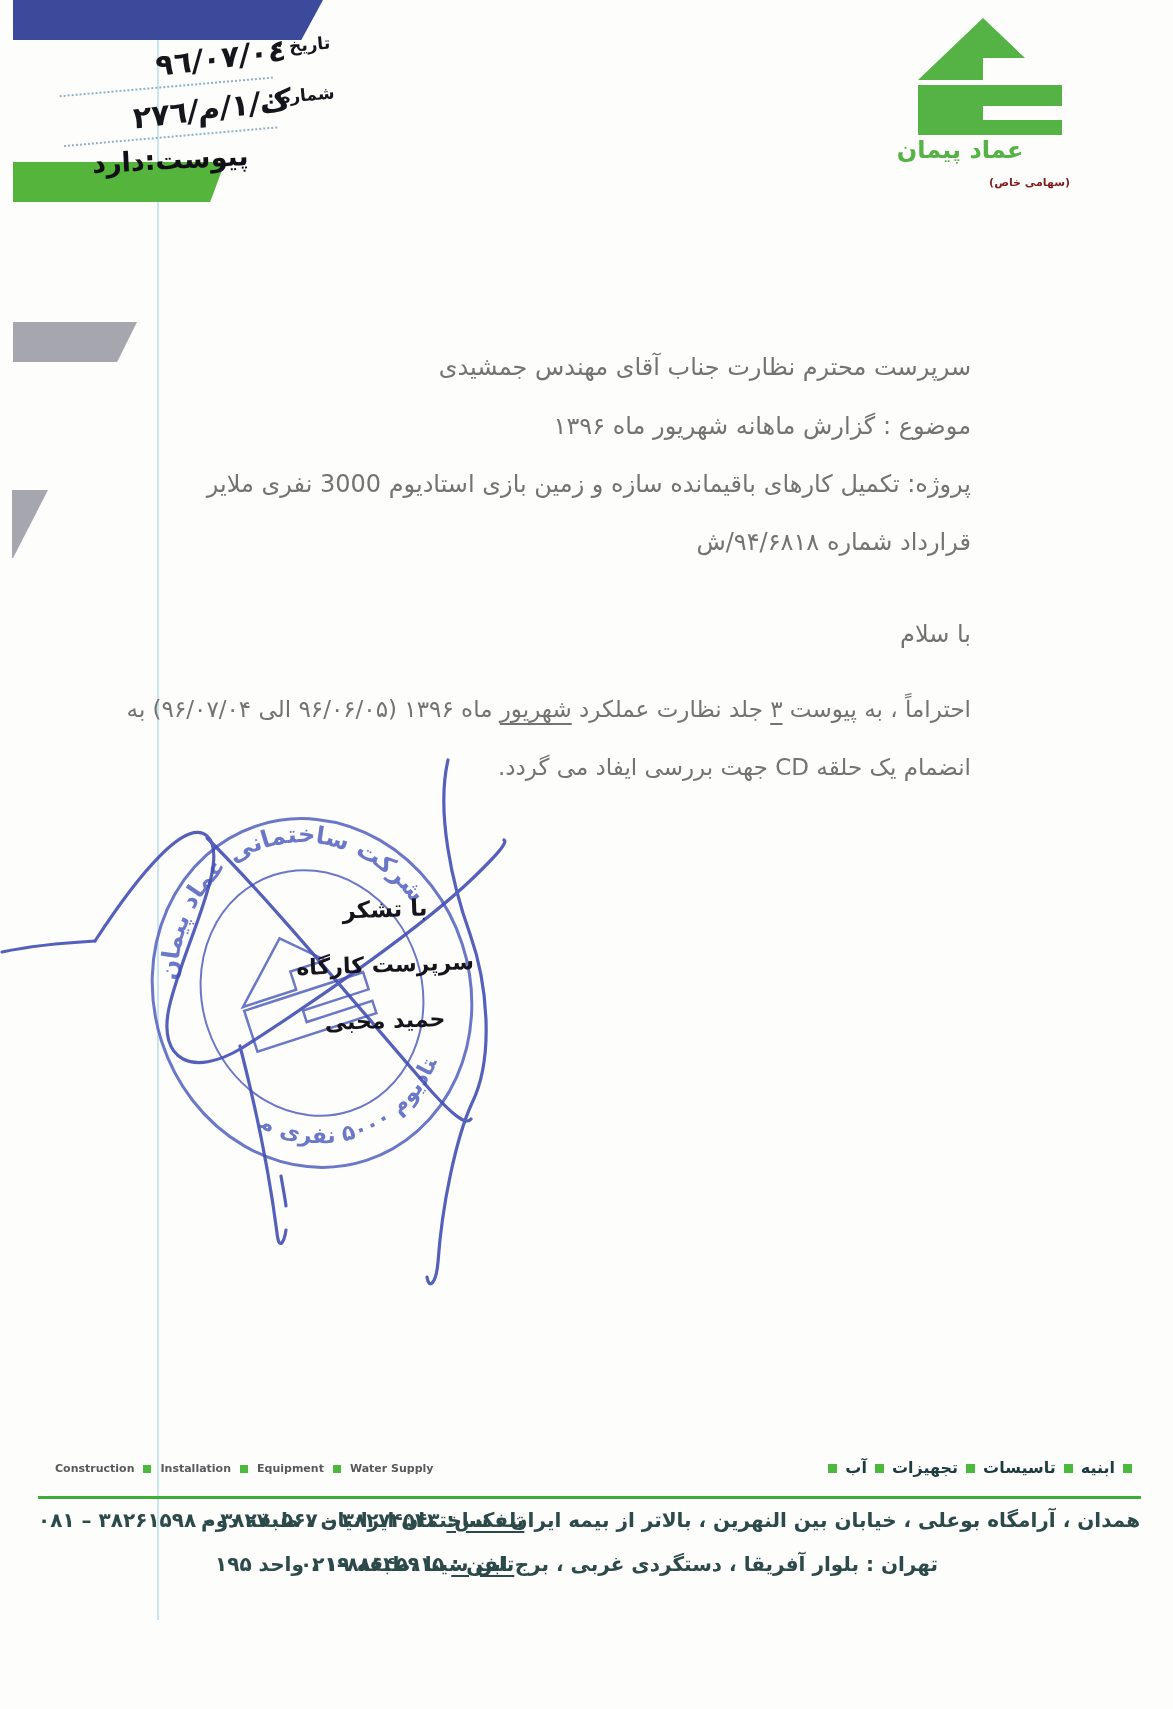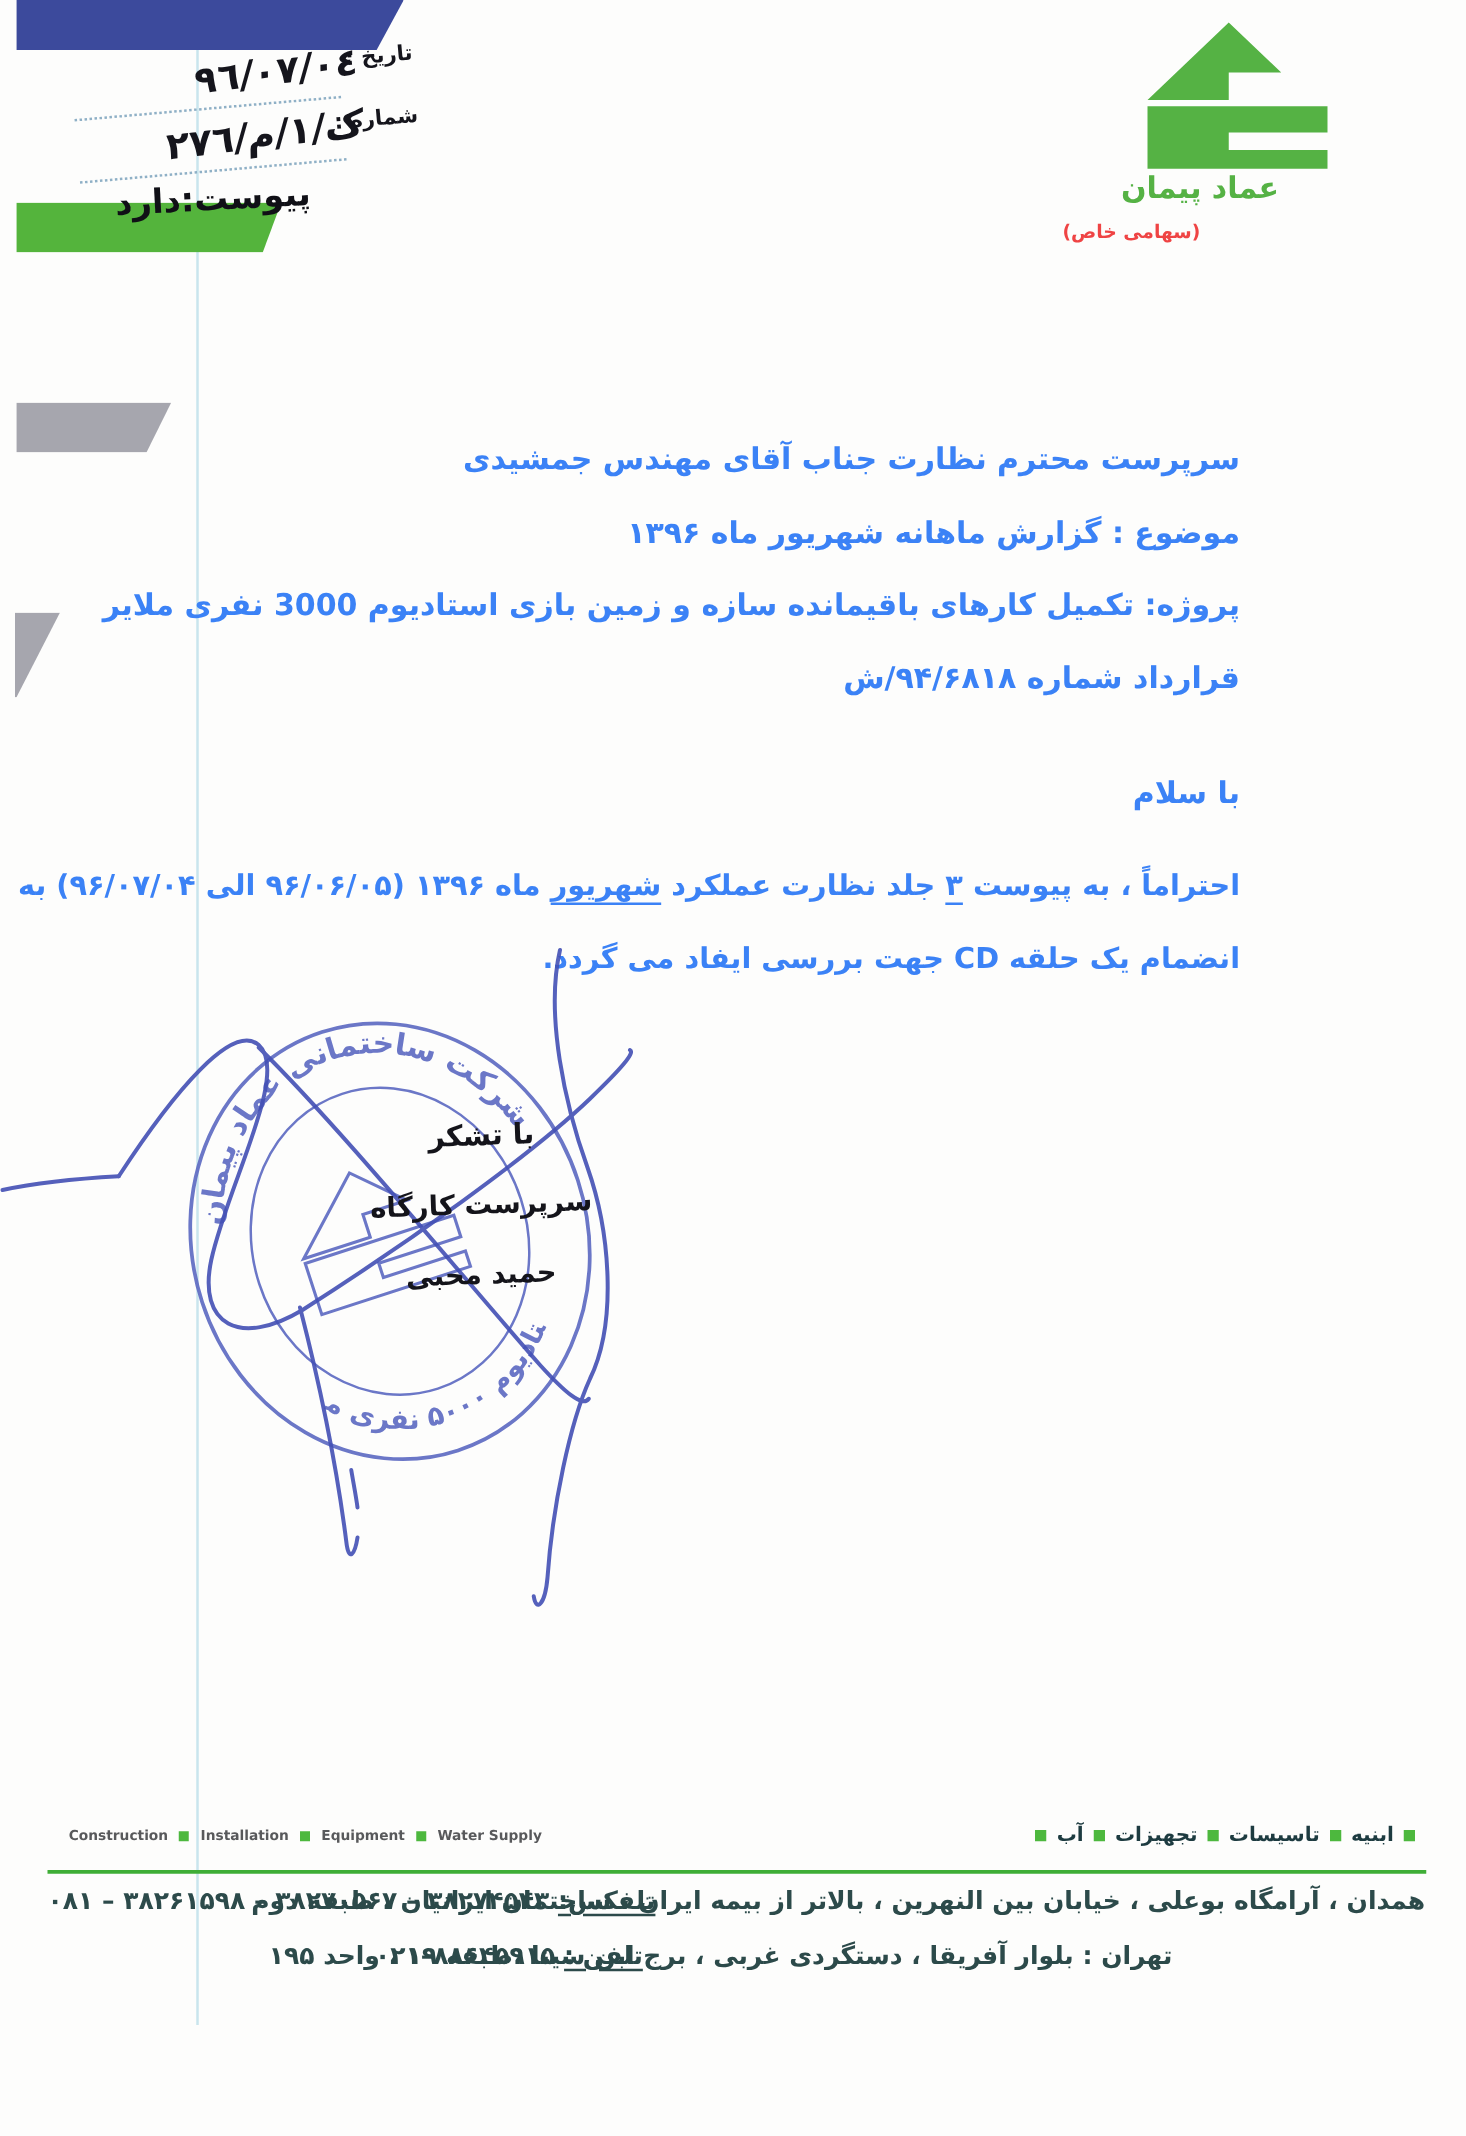--- a/index.html
+++ b/index.html
@@ -22,25 +22,25 @@
   .hdr-label{position:absolute;right:0;top:0;font-size:17px;font-weight:bold;color:#15151c;}
   .hdr-leader{position:absolute;left:-6px;right:60px;bottom:9px;border-bottom:2px dotted #8fb0c6;}
   .hdr-value{position:absolute;right:44px;top:-2px;font-size:30px;font-weight:bold;color:#15151c;
              letter-spacing:2px;transform:rotate(-2deg) skewX(-6deg);white-space:nowrap;direction:rtl;}
   .attachment{position:absolute;left:92px;top:144px;font-size:27px;font-weight:bold;color:#101016;
               direction:rtl;z-index:4;transform:rotate(-3deg);}
   
   .logo-svg{position:absolute;left:855px;top:10px;}
   .logo-name{position:absolute;left:850px;top:136px;width:220px;text-align:center;
              font-size:24px;font-weight:bold;color:#55b244;direction:rtl;}
-  .logo-sub{position:absolute;left:850px;top:176px;width:220px;text-align:left;
-            font-size:15px;font-weight:bold;color:#ef4444;direction:rtl;}
+  .logo-sub{position:absolute;left:850px;top:176px;width:220px;text-align:right;
+            font-size:11px;font-weight:bold;color:#7f1d1d;direction:rtl;}
   
-  .bline{position:absolute;right:181px;direction:rtl;font-weight:bold;font-size:24px;
-         white-space:nowrap;color:#3b82f6;}
+  .bline{position:absolute;right:202px;direction:rtl;font-weight:normal;font-size:24px;
+         white-space:nowrap;color:#737373;}
   .para{font-size:23px;}
   .u{text-decoration:underline;text-underline-offset:6px;}
   
   .sig-text{position:absolute;left:285px;width:200px;text-align:center;direction:rtl;
             font-weight:bold;color:#14141a;z-index:6;transform:rotate(-2deg);}
   .sig-thanks{top:896px;font-size:23px;}
   .sig-role{top:952px;font-size:22px;}
   .sig-name{top:1008px;font-size:22px;}
   .stamp{position:absolute;left:140px;top:795px;z-index:3;opacity:.92;}
   .sign-overlay{position:absolute;left:0;top:0;z-index:5;pointer-events:none;}

